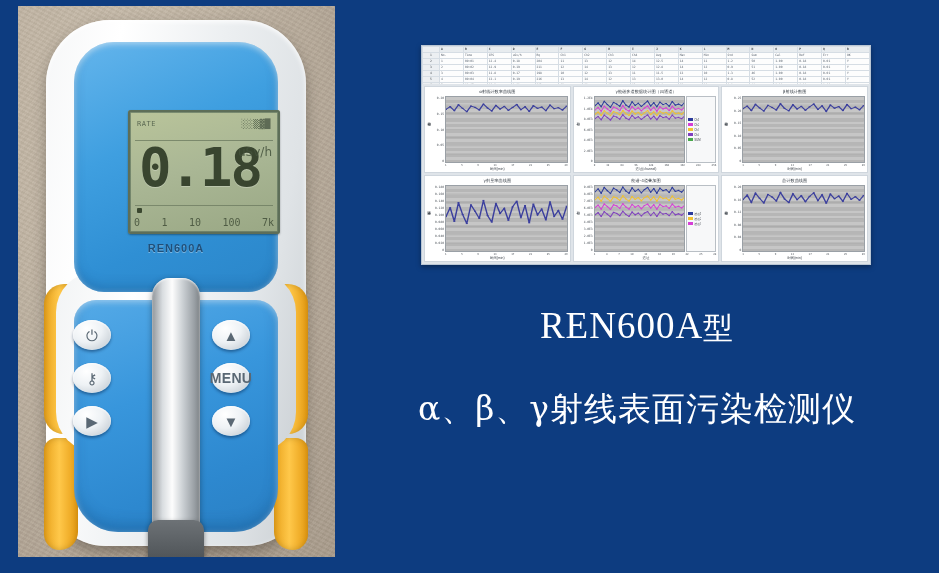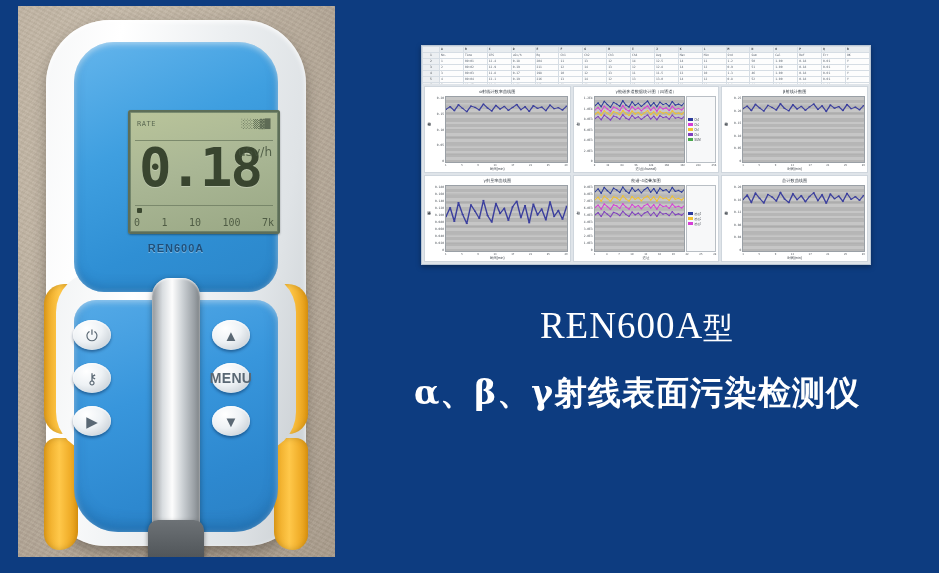--- a/index.html
+++ b/index.html
@@ -239,21 +239,21 @@
   }
   .hl1{
     font-family:"Liberation Serif", serif;
     font-size:37px;letter-spacing:1px;line-height:52px;color:#fff;
     white-space:nowrap;
   }
   .hl1 .cn{font-family:"DejaVu Sans", sans-serif;font-size:30px;}
   .hl2{
     font-family:"DejaVu Serif", serif;
     font-size:33px;line-height:54px;color:#fff;white-space:nowrap;
-    letter-spacing:1px;margin-top:12px;font-weight:bold;
+    letter-spacing:1px;margin-top:28px;
   }
 </style>
 </head>
 <body>
 
 <div class="stage">
 
   <div class="photo">
     <div class="photo-grain"></div>
     <div class="shadow-l"></div>

